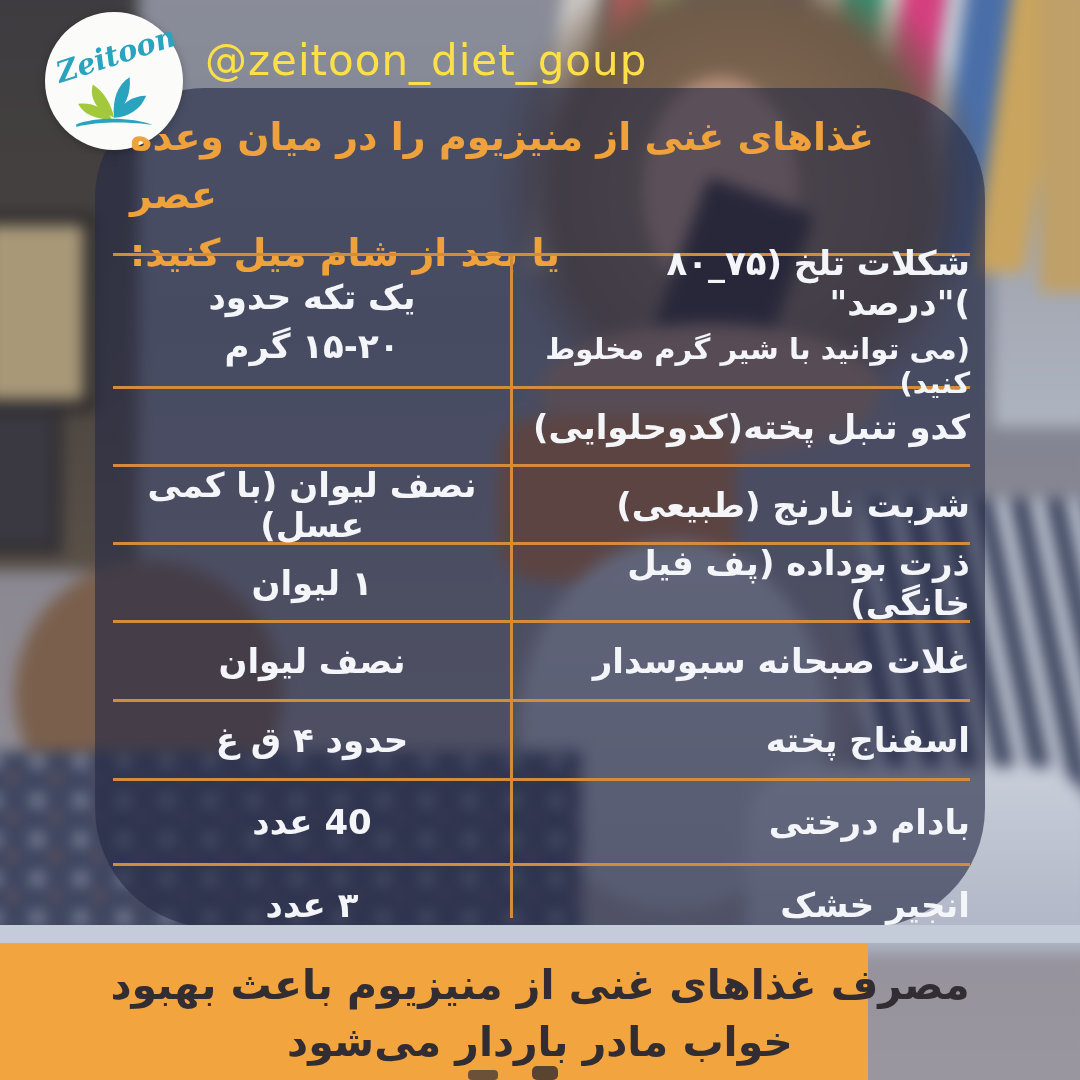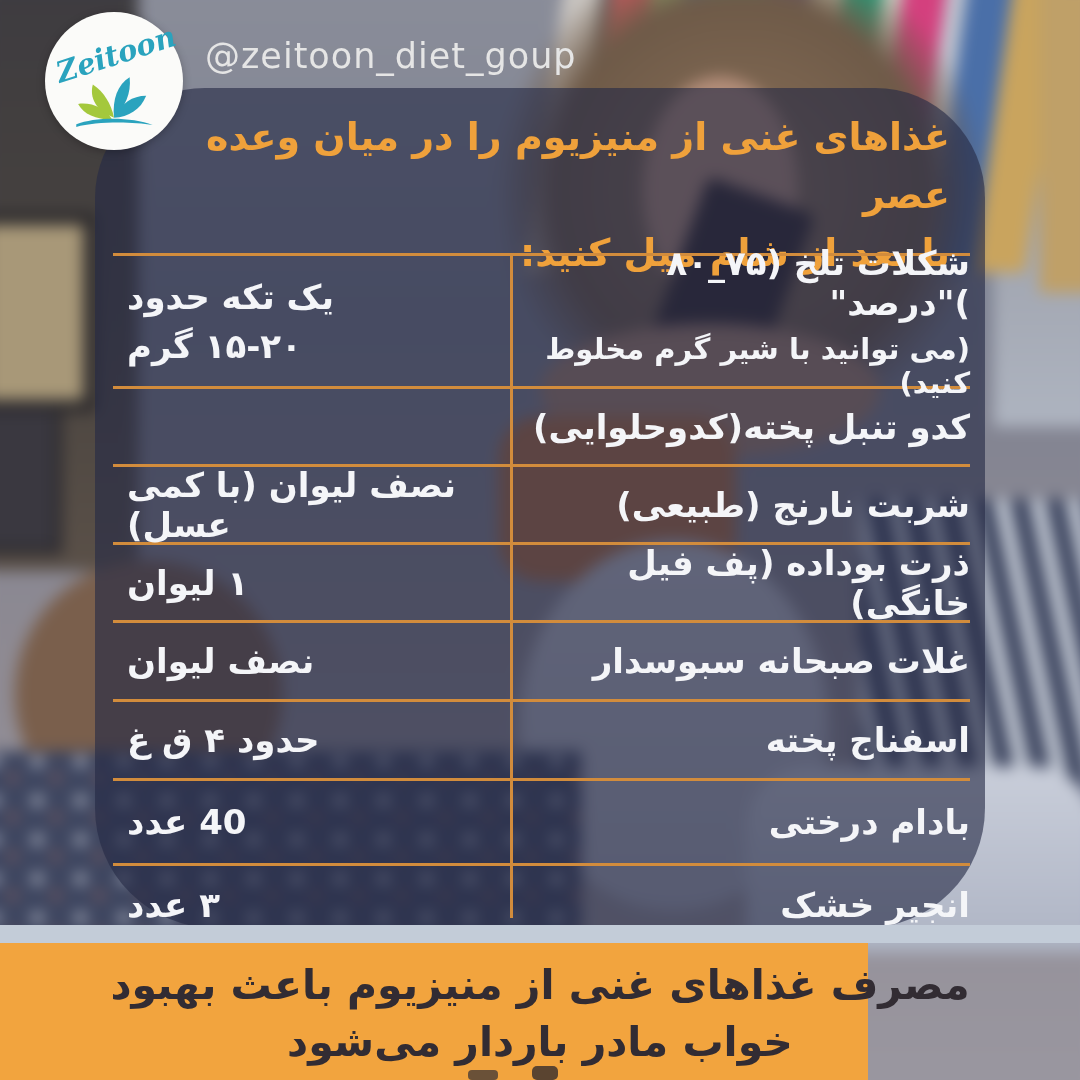--- a/index.html
+++ b/index.html
@@ -40,38 +40,38 @@
   
   .panel{position:absolute;left:95px;top:88px;width:890px;height:840px;
     border-radius:110px 110px 120px 120px;background:var(--panel,rgba(37,42,69,.62));}
 
   
   .logo-badge{position:absolute;left:45px;top:12px;width:138px;height:138px;border-radius:50%;
     background:#fbfbf9;box-shadow:0 2px 8px rgba(0,0,0,.25);}
   .logo-text{position:absolute;left:9px;top:26px;width:120px;text-align:center;transform:rotate(-18deg);
     font-family:"DejaVu Serif",serif;font-style:italic;font-weight:bold;font-size:29px;color:var(--logo-teal,#2aa3be);}
   .logo-leaves{position:absolute;left:23px;top:60px;width:92px;height:62px;}
-  .handle{position:absolute;left:205px;top:36px;font-size:35px;color:#e5e5e5;letter-spacing:1px;}
-
-  
-  .heading{position:absolute;left:130px;top:108px;width:820px;text-align:right;
+  .handle{position:absolute;left:205px;top:36px;font-size:42px;color:#fde047;letter-spacing:1px;}
+
+  
+  .heading{position:absolute;left:130px;top:108px;width:820px;text-align:left;
     color:var(--accent,#efa13b);font-size:38px;font-weight:bold;line-height:58px;}
 
   
   .mg-table{position:absolute;left:113px;top:253px;width:857px;direction:rtl;}
   .t-row{display:flex;flex-direction:row;justify-content:space-between;align-items:center;
     border-top:3px solid var(--line,#d28c3c);height:75px;}
   .t-row:nth-child(1){height:130px;}
   .t-row:nth-child(5),.t-row:nth-child(6){height:76px;}
   .t-row:nth-child(7){height:82px;}
   .t-row:nth-child(8){height:78px;}
   .cell{display:flex;flex-direction:column;justify-content:center;gap:9px;}
   .cell-food{width:446px;text-align:right;}
   .cell-qty{width:384px;text-align:left;padding-left:0;}
-  .cell-qty .qty-main,.cell-qty .qty-sub{text-align:left;padding-left:14px;}
+  .cell-qty .qty-main,.cell-qty .qty-sub{text-align:center;padding-left:14px;}
   .food-main,.qty-main,.qty-sub{font-size:34px;font-weight:bold;color:var(--table-text,#f4f5f8);}
   .food-sub{font-size:29px;font-weight:bold;color:var(--table-text,#f4f5f8);text-align:right;}
   .v-divider{position:absolute;left:510px;top:253px;width:3px;height:665px;background:var(--line,#d28c3c);}
 
   
   .strip{position:absolute;left:0;top:925px;width:1080px;height:18px;background:#c3ccd8;}
   .banner{position:absolute;left:0;top:943px;width:868px;height:137px;background:var(--banner,#f2a43e);}
   .banner-text{position:absolute;left:0;top:14px;width:1080px;text-align:center;
     color:var(--footer-text,#322c33);font-size:41px;font-weight:bold;line-height:57px;}
   .banner-cut-a{position:absolute;left:468px;top:127px;width:30px;height:10px;border-radius:4px;background:#6a5138;}

